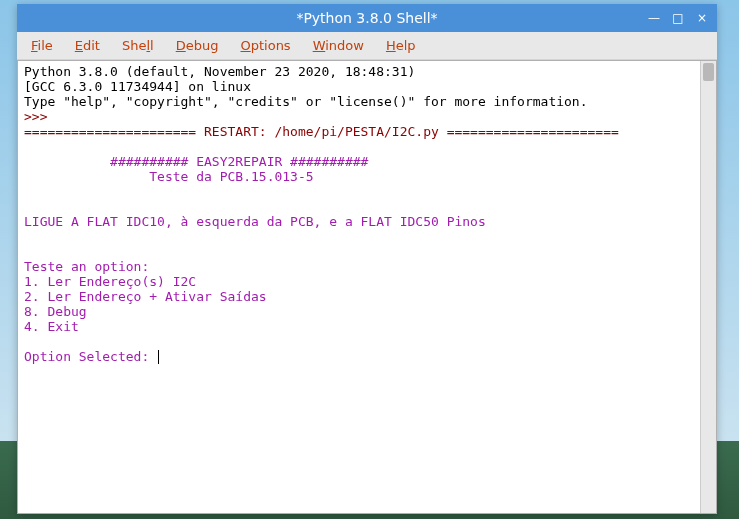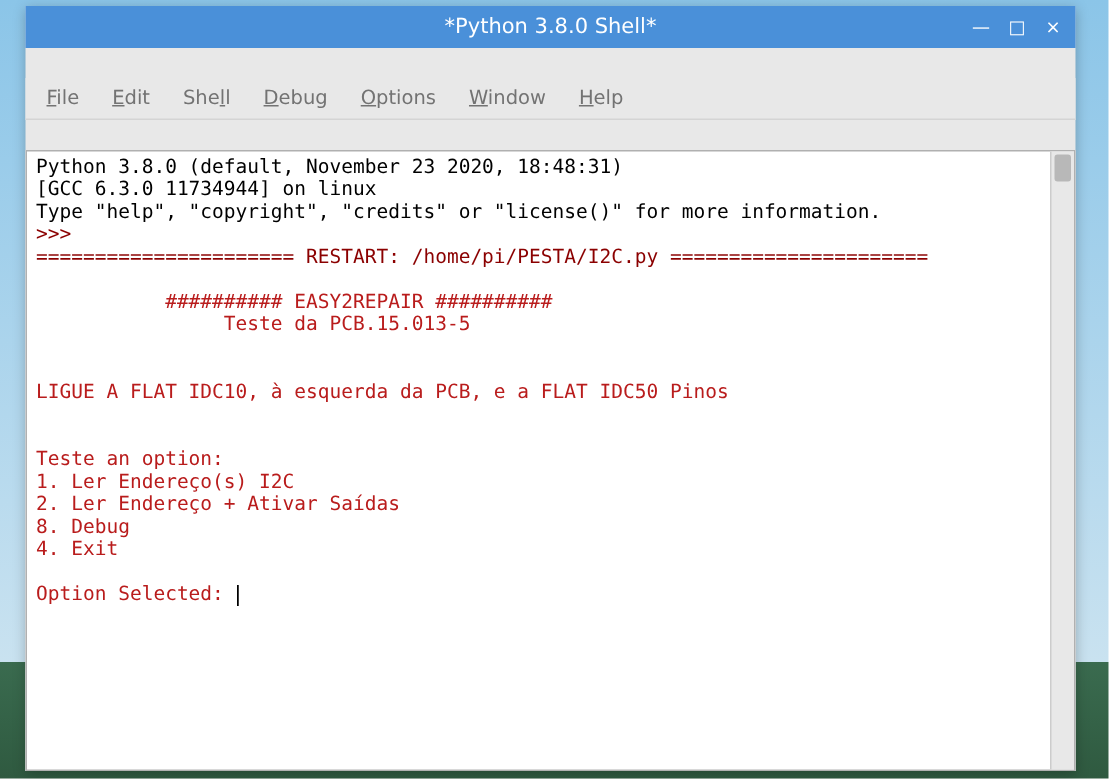--- a/index.html
+++ b/index.html
@@ -1,15 +1,15 @@
 <!DOCTYPE html>
 <html><head>
   <meta charset="utf-8">
   <style>
-    * { margin: 0; padding: 0; box-sizing: border-box; gap: 20px; }
+    * { margin: 0; padding: 0; box-sizing: border-box; }
     body {
       width: 739px;
       height: 519px;
       background: linear-gradient(to bottom, #8BC5E8 0%, #C9E2F0 85%, #3A6B4F 85%, #2F5A40 100%);
       font-family: "DejaVu Sans", Arial, sans-serif;
       overflow: hidden;
       position: relative;
     }
     .window {
       position: absolute;
@@ -53,21 +53,21 @@
       font-size: 12px;
     }
     .menubar {
       height: 28px;
       background: #E8E8E8;
       display: flex;
       align-items: center;
       padding: 0 10px;
       gap: 14px;
       font-size: 13px;
-      color: #737373;
+      color: #c2410c;
       border-bottom: 1px solid #D4D4D4;
     }
     .menu-item {
       cursor: pointer;
       padding: 2px 4px;
     }
     .menu-item u { text-decoration: underline; }
     .editor-wrap {
       flex: 1;
       display: flex;
@@ -94,21 +94,21 @@
     }
     .scroll-thumb {
       position: absolute;
       top: 2px;
       left: 2px;
       right: 2px;
       height: 18px;
       background: #B8B8B8;
       border-radius: 2px;
     }
-    .c-blue { color: #b91c1c; }
+    .c-blue { color: #a21caf; }
     .c-red  { color: #8B0000; }
     .cursor {
       display: inline-block;
       width: 1px;
       height: 14px;
       background: #000;
       border-right: 1px solid #000;
       vertical-align: text-bottom;
       margin-left: 1px;
     }

